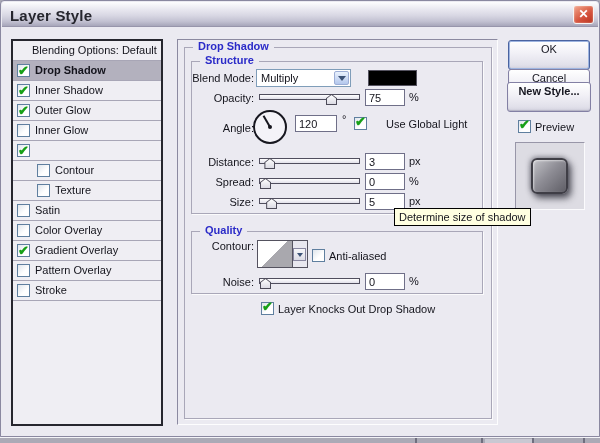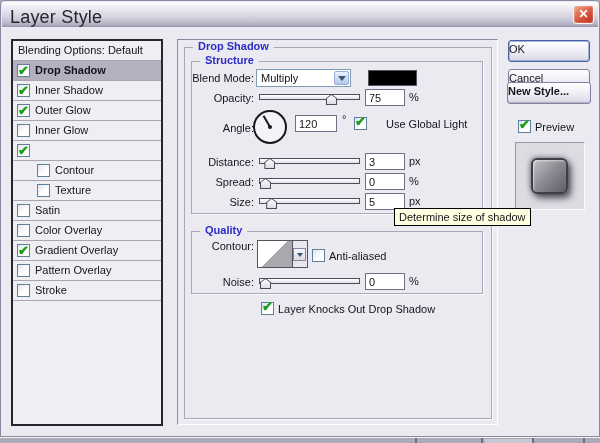--- a/index.html
+++ b/index.html
@@ -6,32 +6,32 @@
   html,body { width:600px; height:443px; overflow:hidden; }
   body { font-family:"Liberation Sans", sans-serif; font-size:11px; color:#14141c; background:#abaab6; position:relative; }
 
   .dialog { position:absolute; left:0; top:0; width:600px; height:437px;
             background:#ebeaf1; border:1px solid #8a88a0; border-radius:4px 4px 0 0; }
 
   
   .titlebar { position:absolute; left:1px; top:1px; right:1px; height:25px;
     background:linear-gradient(#fdfdfe 0%, #e9e8f0 30%, #d9d8e4 55%, #c3c2d2 80%, #a7a6ba 100%);
     border-bottom:1px solid #9795ab; border-radius:3px 3px 0 0; }
-  .title { position:absolute; left:8px; top:5px; font-size:18px; font-weight:normal; color:#26262e; letter-spacing:0.2px; }
+  .title { position:absolute; left:8px; top:5px; font-size:15px; font-weight:bold; color:#26262e; letter-spacing:0.2px; }
   .closebtn { position:absolute; right:4px; top:3px; width:21px; height:19px; border:1px solid #f6f4f2; border-radius:3px;
     background:linear-gradient(145deg,#f2a58f 0%, #e37a60 30%, #d4503a 60%, #b8331f 100%);
     color:#fff; font-size:12px; font-weight:bold; text-align:center; line-height:17px;
     box-shadow: inset 0 0 2px rgba(255,255,255,.55); cursor:default; }
 
   
   .styles-list { position:absolute; left:10px; top:38px; width:152px; height:387px;
     border:2px solid #26262e; background:#efeef3; }
   .styles-header { height:21px; line-height:20px; padding-left:5px; border-bottom:1px solid #8b89a0; }
   .srow { position:relative; height:20px; line-height:19px; border-bottom:1px solid #a8a6b6; padding-left:22px; }
-  .srow.noCb { padding-left:5px; }
+  .srow.noCb { padding-left:19px; }
   .srow.sel { background:#b3b1be; font-weight:bold; }
   .srow.ind { padding-left:42px; }
   .srow .xcb { left:4px; top:3px; }
   .srow.ind .xcb { left:24px; }
 
   
   .xcb { position:absolute; width:13px; height:13px; border:1px solid #5f7f9f;
     background:linear-gradient(135deg,#dfe5ec 0%, #ffffff 60%); }
   .xcb .tick { display:none; position:absolute; left:0px; top:-4px; font-size:13px; font-weight:bold; color:#17a017; font-style:normal; }
   .xcb.on .tick { display:block; }
@@ -71,23 +71,23 @@
   .needle { position:absolute; left:50%; top:50%; width:2px; height:13px; margin-left:-1px; margin-top:-13px;
     background:#17171f; transform-origin:50% 100%; }
   .dot { position:absolute; left:50%; top:50%; width:4px; height:4px; margin:-2px 0 0 -2px; background:#17171f; border-radius:50%; }
 
   .contour-pick { position:absolute; left:79px; top:200px; width:51px; height:28px; border:1px solid #54525f; background:#e8e7ef; }
   .contour-thumb { position:absolute; left:0; top:0; width:35px; height:26px; border-right:1px solid #54525f;
     background:linear-gradient(135deg, #ffffff 49.5%, #a9a8ae 50%); }
   .contour-btn { position:absolute; right:1px; top:7px; width:13px; height:13px;
     background:linear-gradient(#f6f6f9,#dcdbe5); border:1px solid #8886a0; }
 
-  .xpbtn { position:absolute; width:82px; height:22px; border:1px solid #8380a4; border-radius:3px;
+  .xpbtn { position:absolute; width:82px; height:30px; border:1px solid #8380a4; border-radius:3px;
     background:linear-gradient(#ffffff 0%, #f1f0f6 45%, #e1e0ea 85%, #d3d2df 100%);
-    line-height:16px; color:#15151f; box-shadow: inset 0 -1px 1px rgba(120,118,140,.35); cursor:default; }
+    text-align:center; line-height:16px; color:#15151f; box-shadow: inset 0 -1px 1px rgba(120,118,140,.35); cursor:default; }
   .xpbtn.default { border-color:#4a63a0; box-shadow: inset 0 0 0 1px #9db4e0, inset 0 -1px 1px rgba(120,118,140,.3); }
 
   .preview-box { position:absolute; left:514px; top:141px; width:70px; height:68px; background:#dddce3;
     border-top:1px solid #9896a8; border-left:1px solid #9896a8; border-right:1px solid #fbfbfd; border-bottom:1px solid #fbfbfd; }
   .preview-shape { position:absolute; left:15px; top:15px; width:37px; height:36px; border-radius:6px;
     background:linear-gradient(135deg,#c2c2c7 0%, #8f8e96 45%, #5f5e66 100%);
     border:2px solid #3f3e46;
     box-shadow: 3px 4px 7px rgba(30,30,40,.75), -1px -1px 5px rgba(55,55,70,.5), inset 1px 1px 2px rgba(255,255,255,.55); }
 
   .tooltip { position:absolute; left:394px; top:208px; height:18px; background:#ffffe1; border:1px solid #000;

